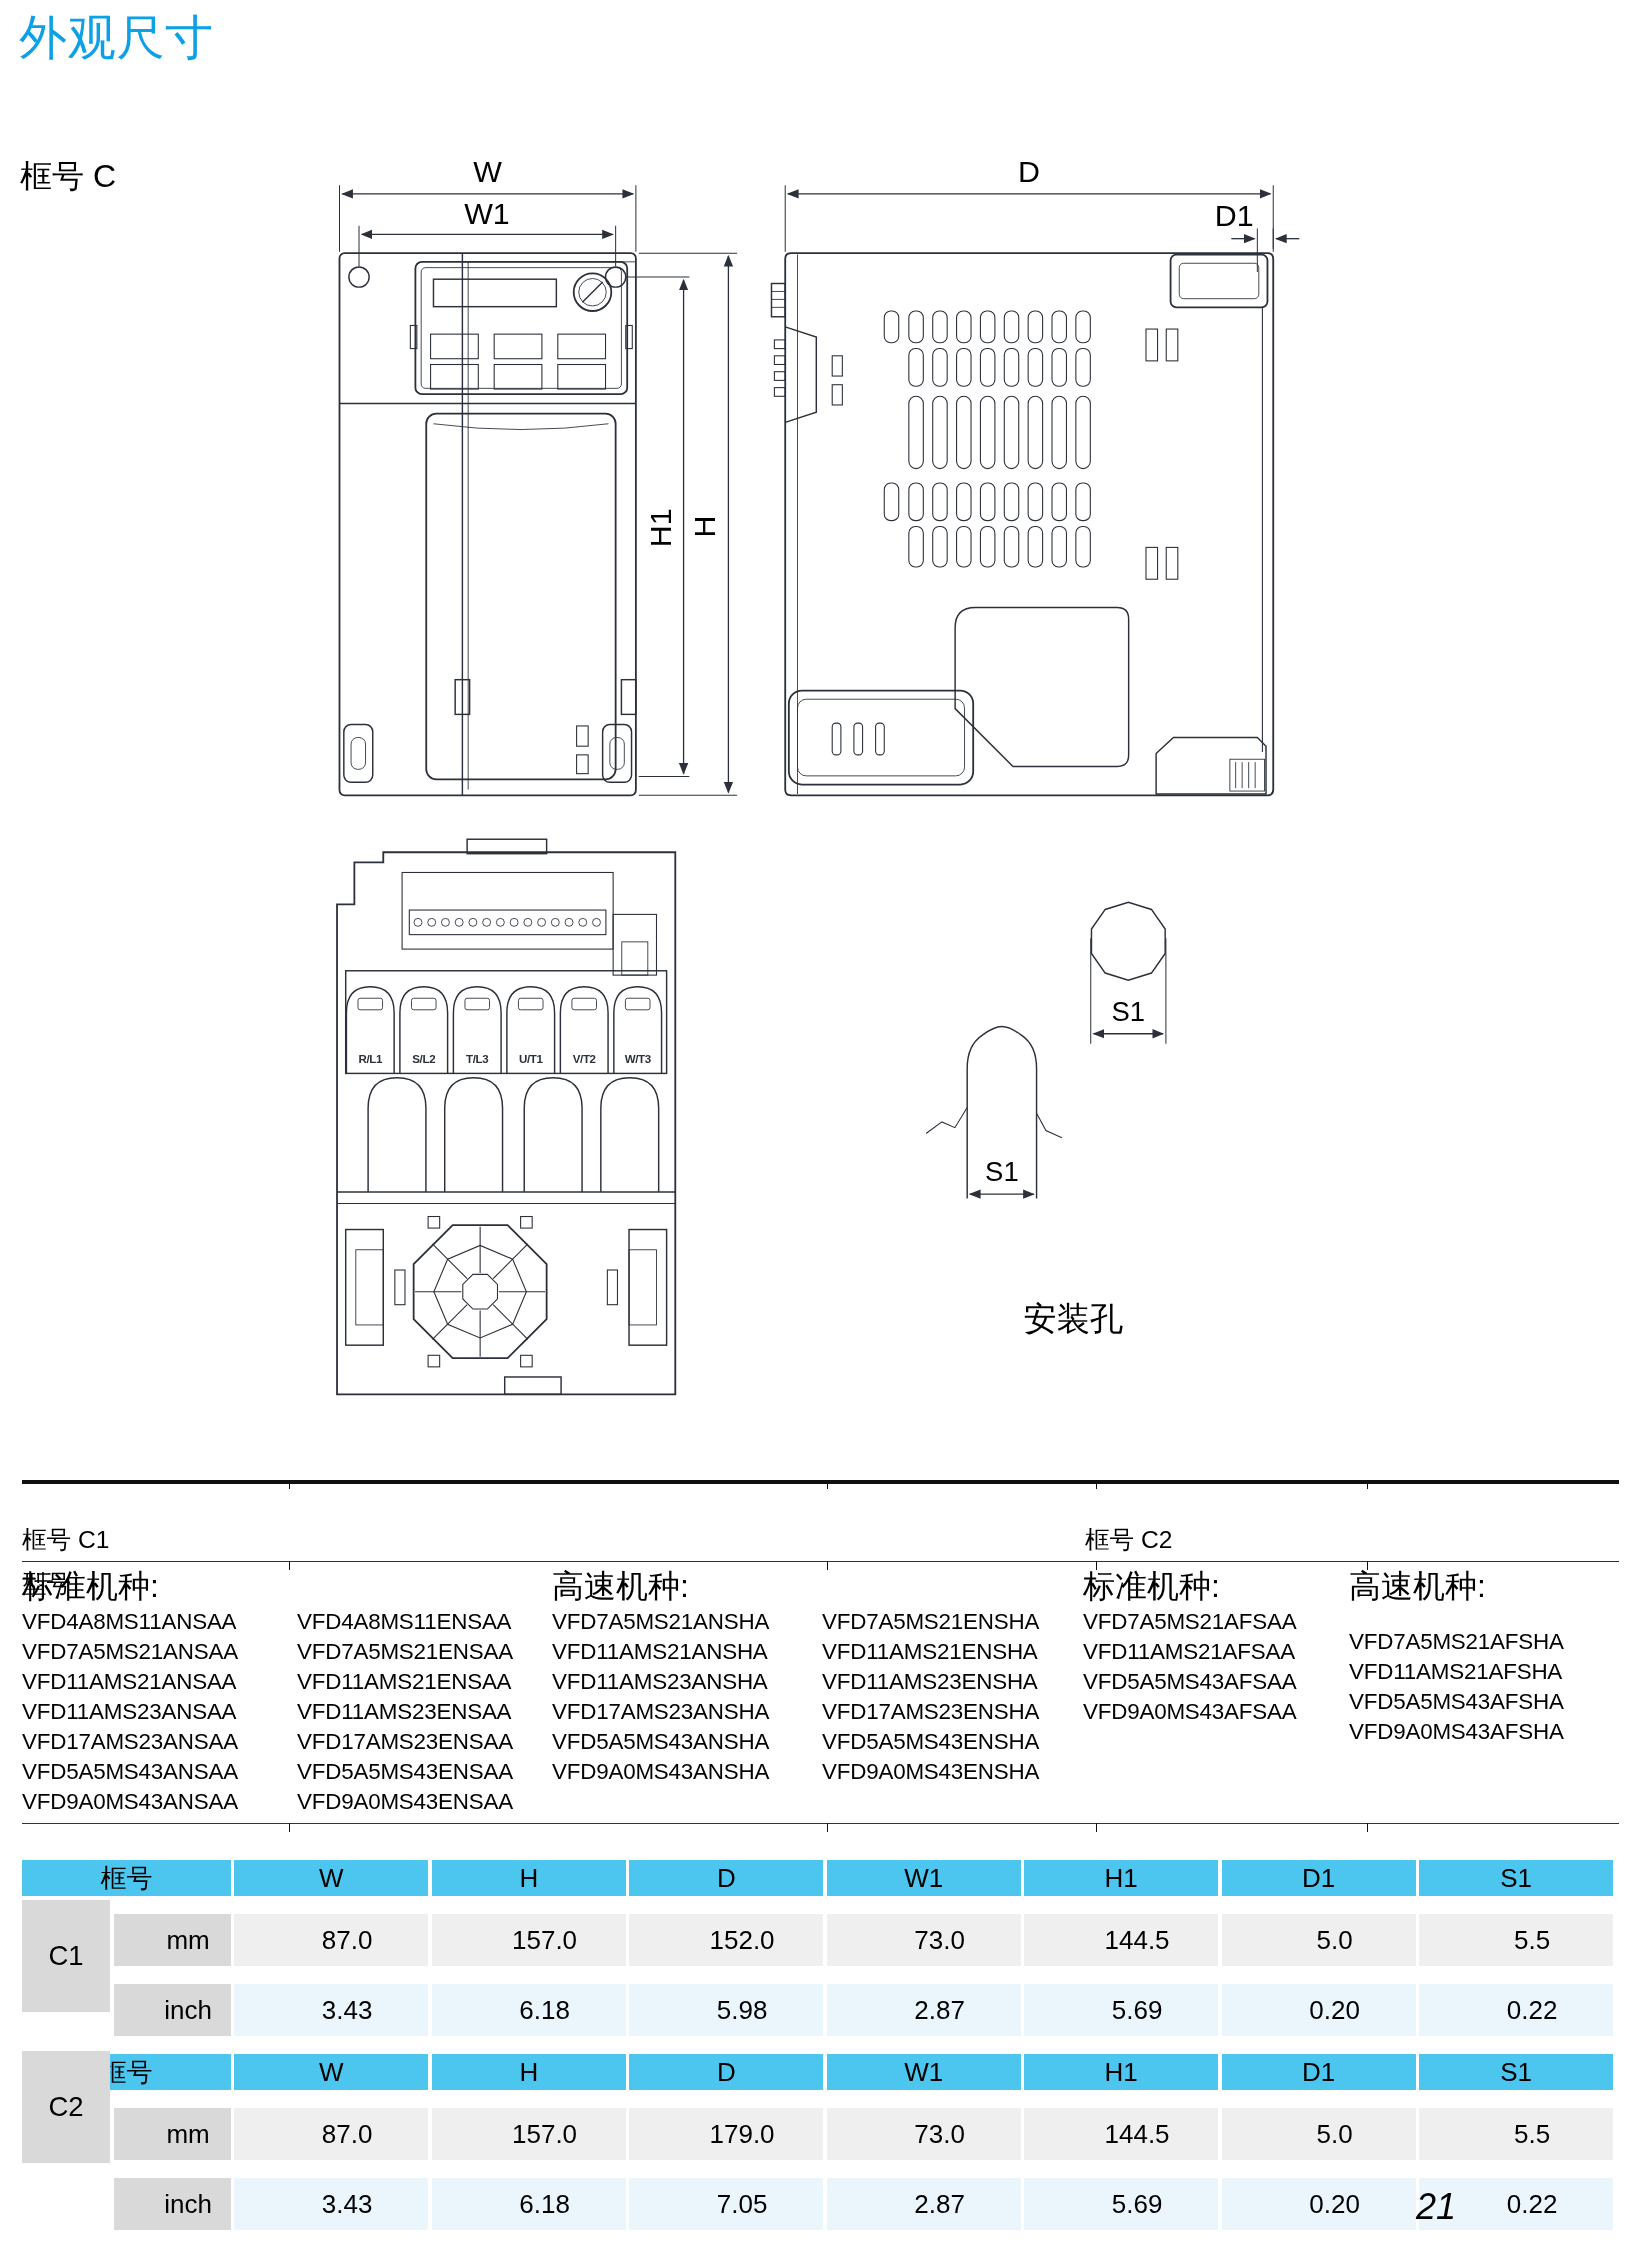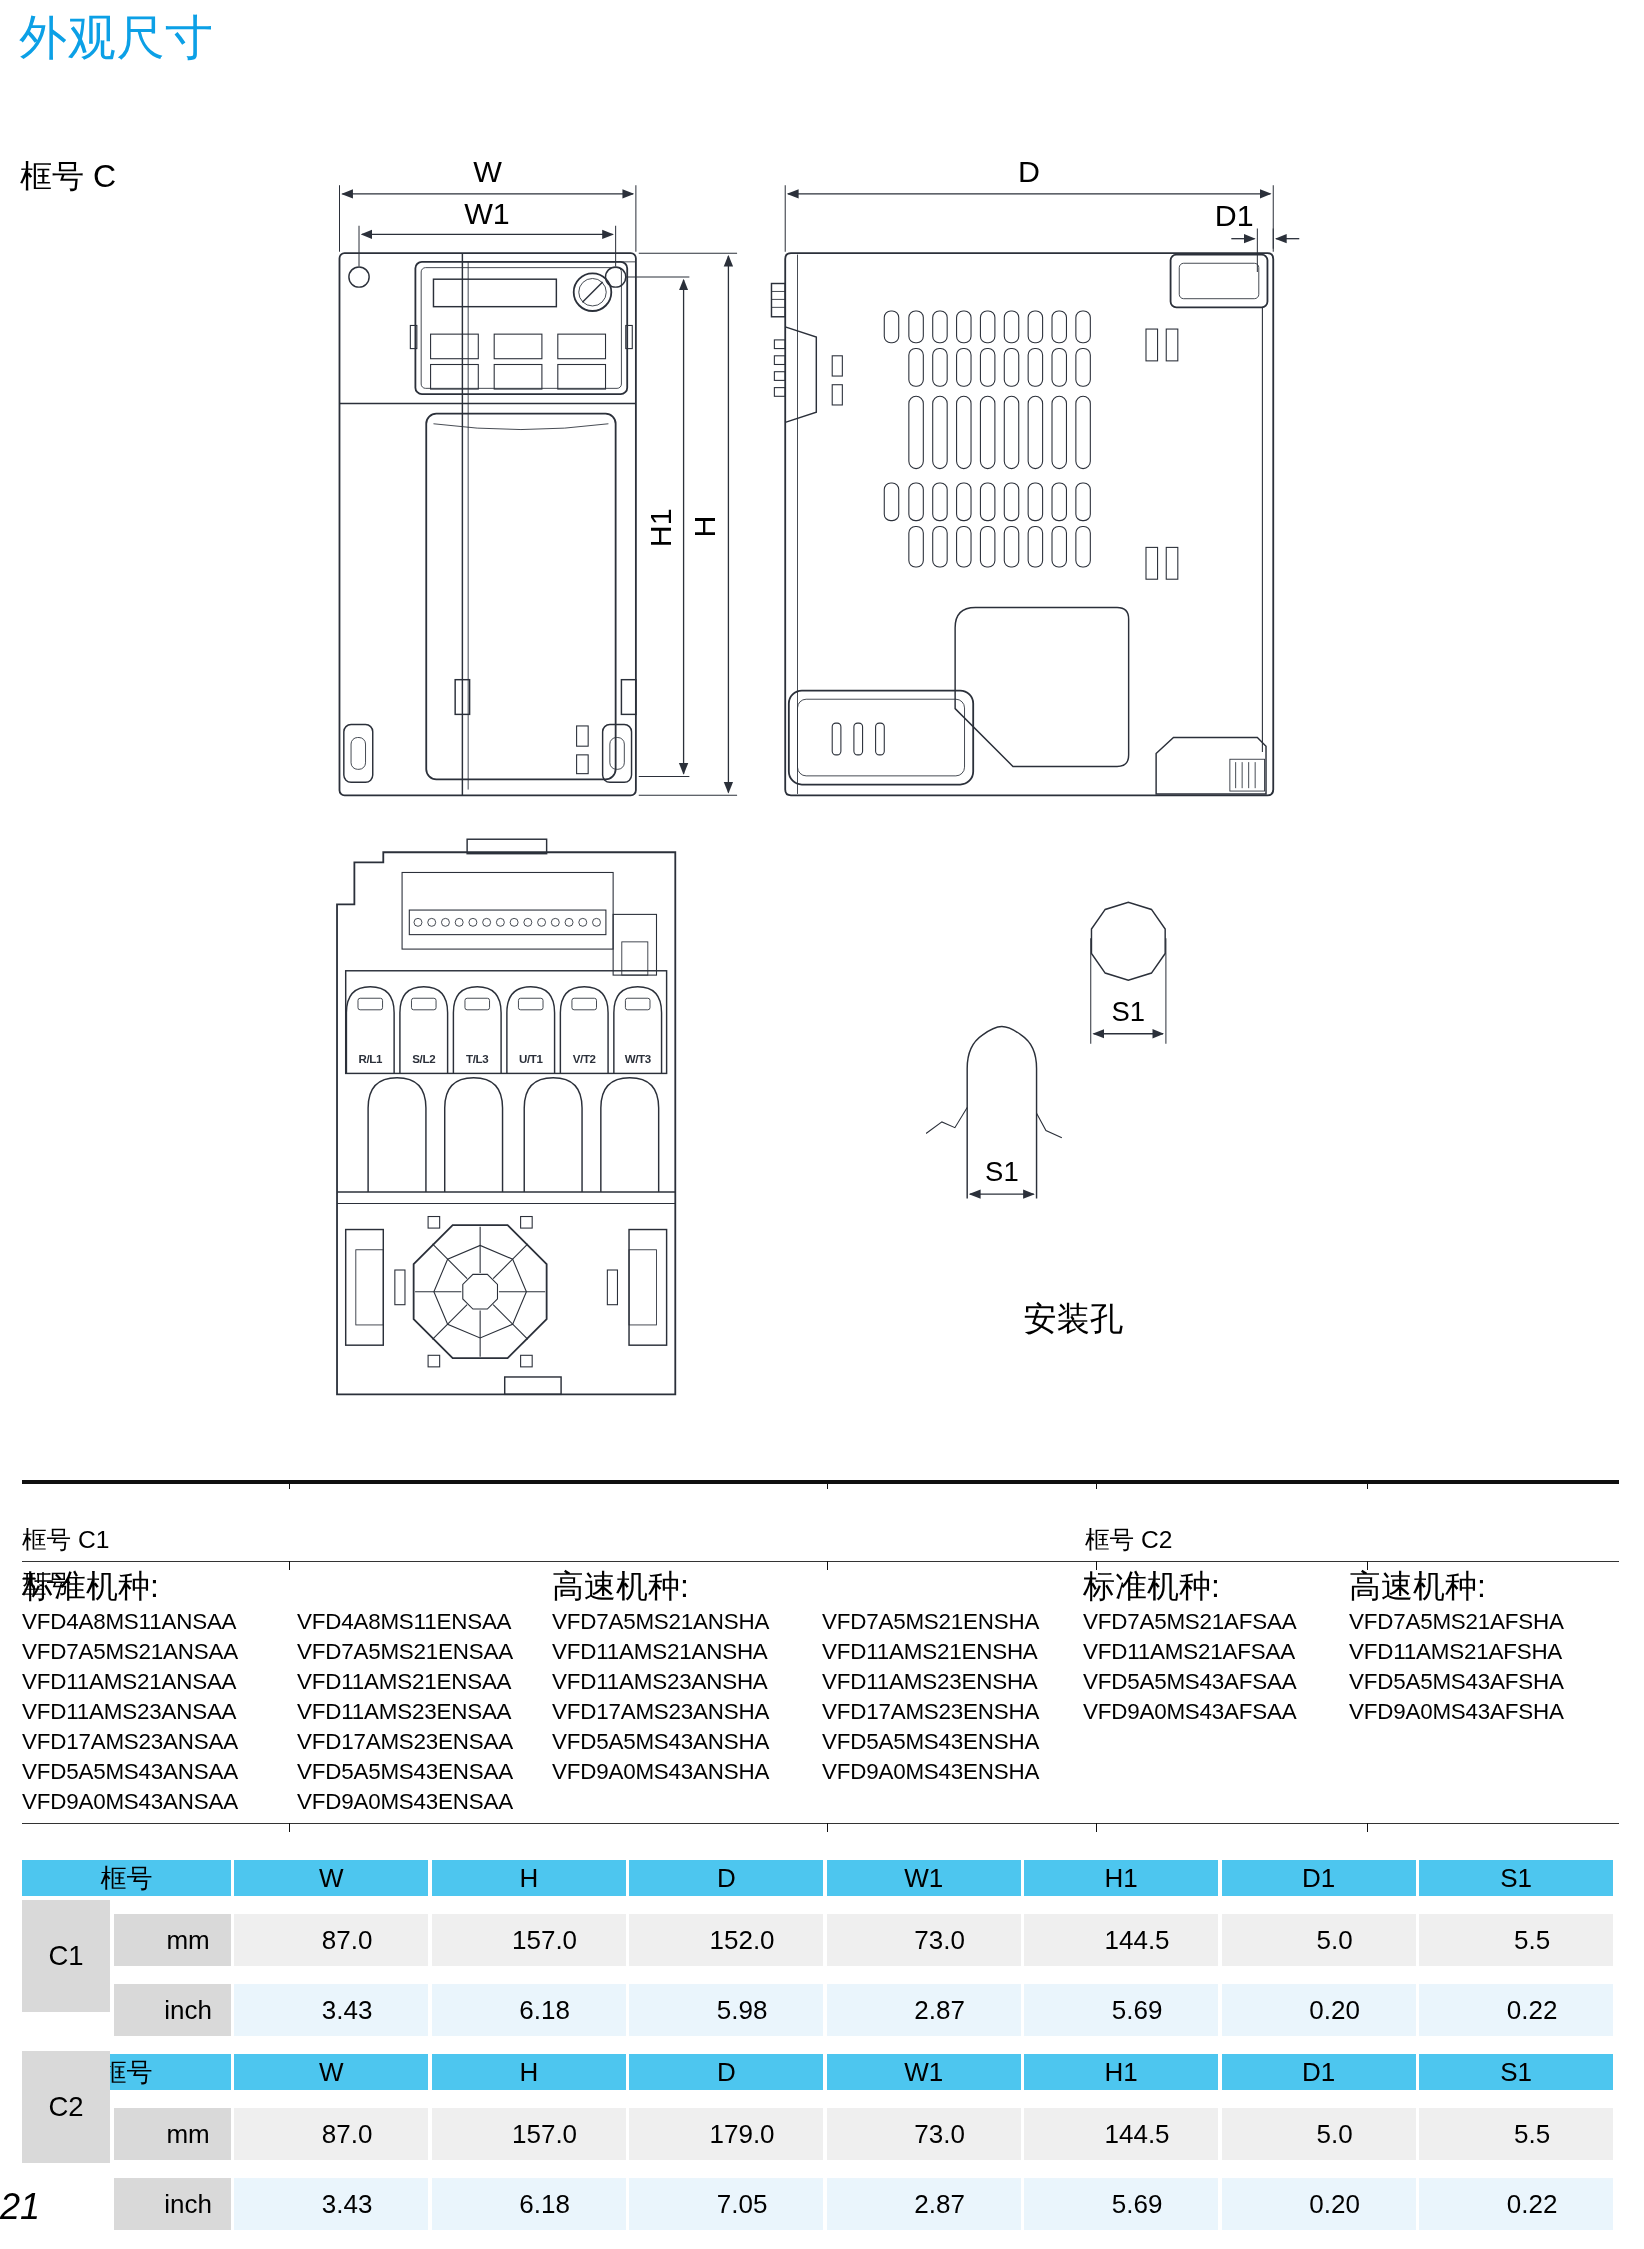--- a/index.html
+++ b/index.html
@@ -39,21 +39,21 @@
   .c1{width:88px;} .c2{width:117px;} .cv{width:194px;}
   .hrow .cell{height:36px;background:var(--thead);font-size:26px;}
   .hrow .fr{width:209px;}
   .drow .cell{height:52px;font-size:26px;padding-left:32px;}
   .sp{background:transparent !important;}
   .unit{background:var(--cellgray);}
   .vm{background:var(--rowgray);}
   .vi{background:var(--rowblue);}
   .grouplabel{position:absolute;left:0;width:88px;height:112px;background:var(--cellgray);
     display:flex;align-items:center;justify-content:center;font-size:27.5px;}
-  .pageno{left:0;top:2186px;width:1456px;text-align:left;font-size:36px;font-style:italic;}
+  .pageno{left:0;top:2186px;width:1456px;text-align:right;font-size:36px;font-style:italic;}
 </style>
 </head>
 <body>
 
 <div class="abs page-title">外观尺寸</div>
 <div class="abs frame-heading">框号 C</div>
 
 <svg class="abs" style="left:166px;top:123px;" width="600" height="723" viewBox="230 170 830 1000">
   <defs>
     <marker id="m1" viewBox="0 0 10 10" refX="9" refY="5" markerWidth="9" markerHeight="9" orient="auto-start-reverse">
@@ -391,21 +391,21 @@
   <div>VFD17AMS23ENSHA</div>
   <div>VFD5A5MS43ENSHA</div>
   <div>VFD9A0MS43ENSHA</div>
 </div>
 <div class="abs mcol" style="left:1083px;">
   <div>VFD7A5MS21AFSAA</div>
   <div>VFD11AMS21AFSAA</div>
   <div>VFD5A5MS43AFSAA</div>
   <div>VFD9A0MS43AFSAA</div>
 </div>
-<div class="abs mcol" style="left:1349px;">
+<div class="abs mcol" style="left:1349px;margin-top:20px;">
   <div>VFD7A5MS21AFSHA</div>
   <div>VFD11AMS21AFSHA</div>
   <div>VFD5A5MS43AFSHA</div>
   <div>VFD9A0MS43AFSHA</div>
 </div>
 
 <div class="abs rule-thin" style="top:1823px;"></div>
 <div class="abs tick" style="left:289px;top:1823px;"></div>
 <div class="abs tick" style="left:827px;top:1823px;"></div>
 <div class="abs tick" style="left:1096px;top:1823px;"></div>

